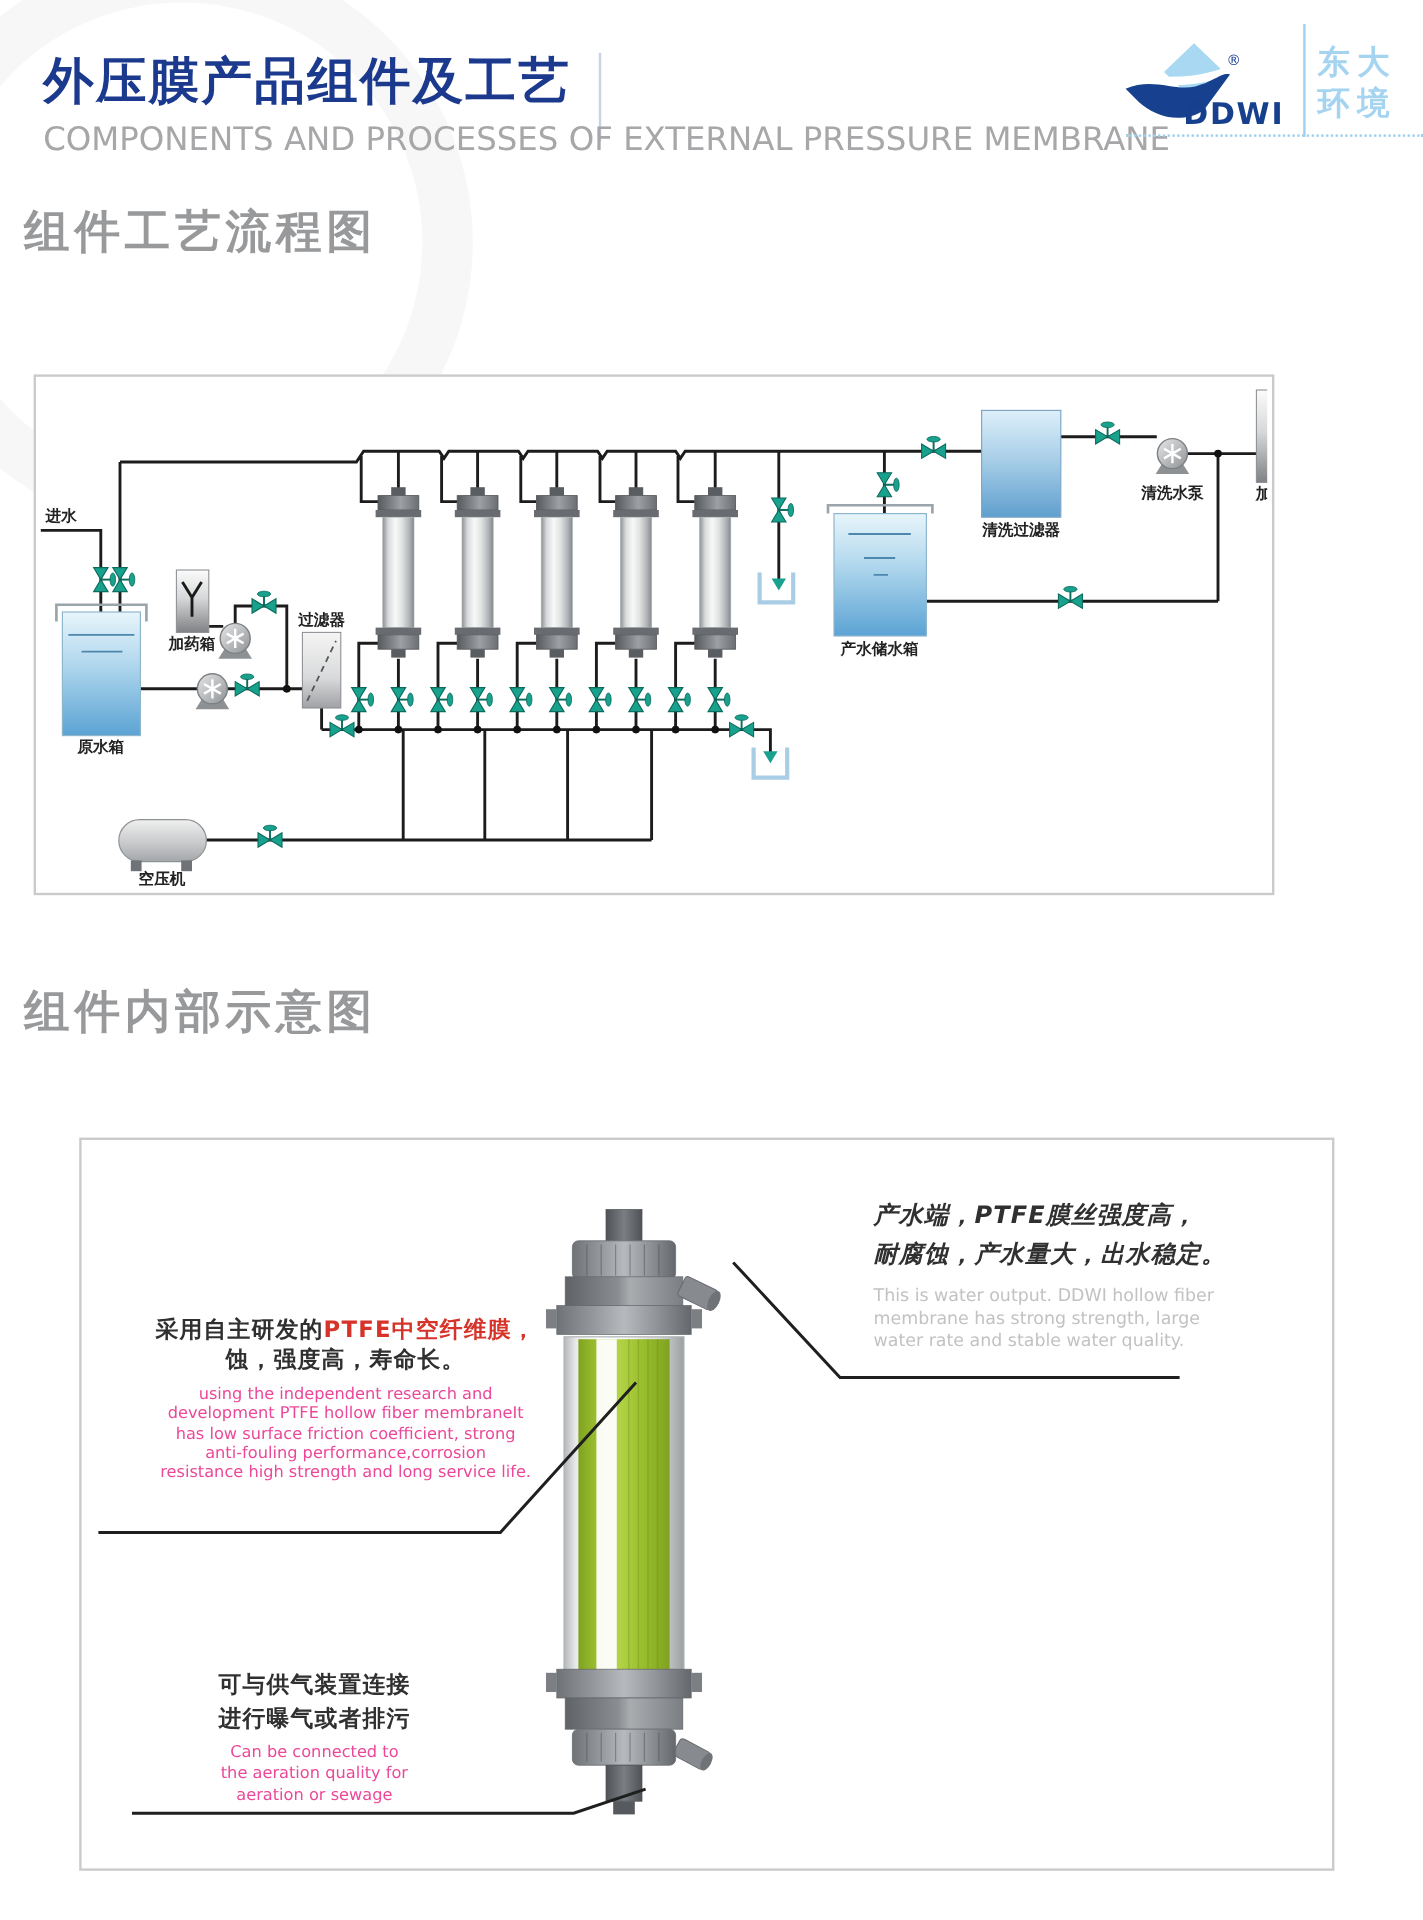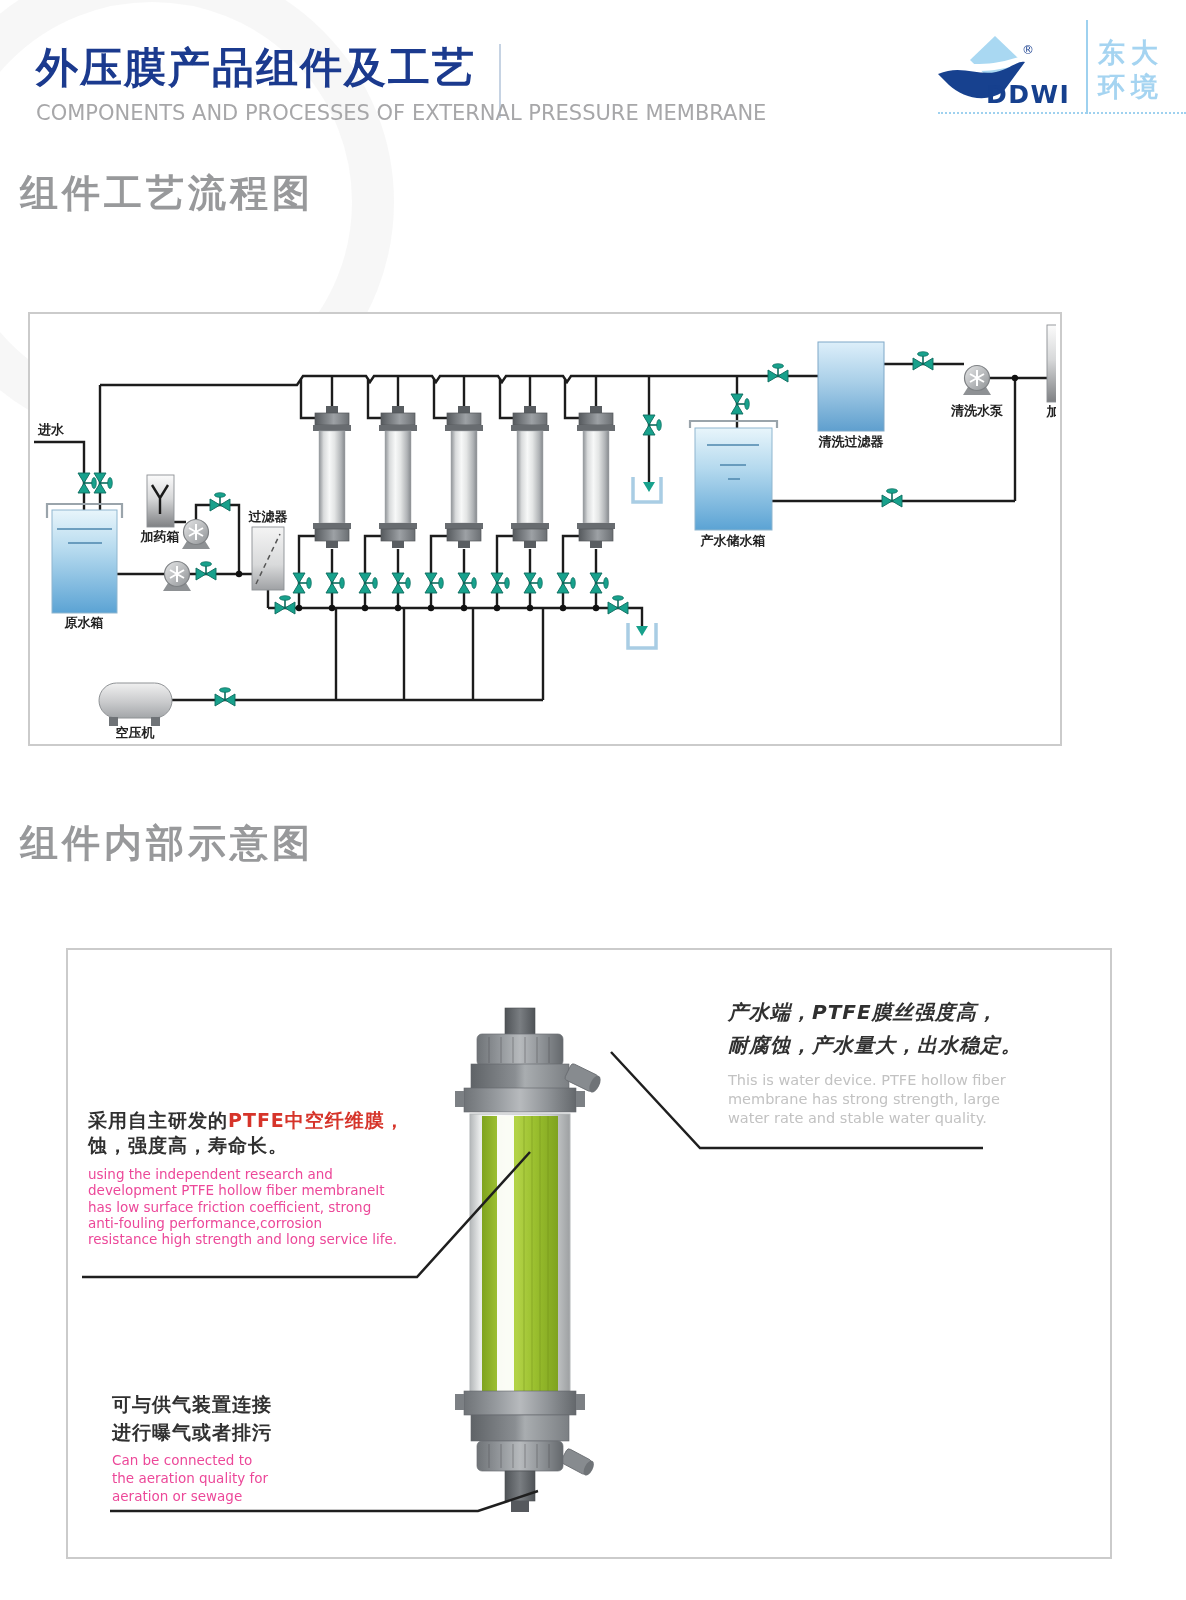--- a/index.html
+++ b/index.html
@@ -4,21 +4,21 @@
 <style>
   html,body{margin:0;padding:0;background:#fff;}
   .page{position:relative;width:1186px;height:1600px;background:#fff;overflow:hidden;
         font-family:"DejaVu Sans","Liberation Sans",sans-serif;}
   .ring{position:absolute;left:-90px;top:-40px;width:400px;height:400px;border-radius:50%;
         border:42px solid rgba(238,238,238,.45);}
   
   .title{position:absolute;left:36px;top:40px;font-size:42px;font-weight:bold;color:#1b3a8e;
          letter-spacing:2px;white-space:nowrap;}
   .title-div{position:absolute;left:499px;top:44px;width:2px;height:74px;background:#c6d3e3;}
-  .subtitle{position:absolute;left:36px;top:101px;font-size:21px;color:#a7a7a9;letter-spacing:0px;
+  .subtitle{position:absolute;left:36px;top:101px;font-size:27px;color:#a7a7a9;letter-spacing:0px;
             white-space:nowrap;}
   .logo-svg{position:absolute;left:918px;top:26px;}
   .logo-sep{position:absolute;left:1086px;top:20px;width:2px;height:94px;background:#9ed1ef;}
   .logo-cn{position:absolute;left:1098px;top:36px;font-size:27px;color:#a5d4f1;letter-spacing:6px;
            line-height:34px;font-weight:bold;}
   .dotted{position:absolute;left:938px;top:112px;width:248px;border-top:2px dotted #9ed1ef;}
   
   .sec{position:absolute;left:20px;font-size:38px;font-weight:bold;color:#98999b;letter-spacing:4px;text-align:center;}
   .sec1{top:168px;} .sec2{top:818px;}
   
@@ -28,24 +28,24 @@
   .dbox svg{display:block;}
   .flbl{font:bold 13px "DejaVu Sans","Liberation Sans",sans-serif;fill:#222;}
   
   .co{position:absolute;}
   .co .zh{font-weight:bold;color:#303030;letter-spacing:1px;}
   .co .zh .red{color:#d6342a;}
   .co .en{color:#ec4899;}
   .co-right{left:660px;top:46px;width:350px;}
   .co-right .zh{font-size:20px;line-height:33px;font-style:italic;}
   .co-right .en{font-size:14.5px;line-height:19px;margin-top:9px;color:#c2c2c2;}
-  .co-left{left:20px;top:158px;width:400px;}
+  .co-left{left:20px;top:146px;width:400px;text-align:center;}
   .co-left .zh{font-size:19px;line-height:25px;}
   .co-left .en{font-size:13.5px;line-height:16.3px;margin-top:8px;}
-  .co-bottom{left:44px;top:440px;width:300px;}
+  .co-bottom{left:44px;top:440px;width:300px;text-align:center;}
   .co-bottom .zh{font-size:19px;line-height:28px;}
   .co-bottom .en{font-size:13.5px;line-height:18px;margin-top:5px;}
   .leaders{position:absolute;left:0;top:0;}
 </style>
 </head>
 <body>
 
 <div class="page">
   <div class="ring"></div>
 
@@ -338,21 +338,21 @@
 
       <path d="M 14,327 H 349 L 462,202" stroke="#1f1f1f" stroke-width="2.5" fill="none"></path>
       <path d="M 915,198 H 632 L 543,102" stroke="#1f1f1f" stroke-width="2.5" fill="none"></path>
       <path d="M 42,561 H 410 L 470,541" stroke="#1f1f1f" stroke-width="2.5" fill="none"></path>
     </svg>
 
     <div class="co co-right">
       <div class="zh">产水端，PTFE膜丝强度高，</div>
       <div class="zh">耐腐蚀，产水量大，出水稳定。</div>
       <div class="en">
-        <div>This is water device. PTFE hollow fiber</div>
+        <div>This is water output. DDWI hollow fiber</div>
         <div>membrane has strong strength, large</div>
         <div>water rate and stable water quality.</div>
       </div>
     </div>
 
     <div class="co co-left">
       <div class="zh"><span>采用自主研发的</span><span class="red">PTFE中空纤维膜，</span></div>
       <div class="zh">蚀，强度高，寿命长。</div>
       <div class="en">
         <div>using the independent research and</div>

